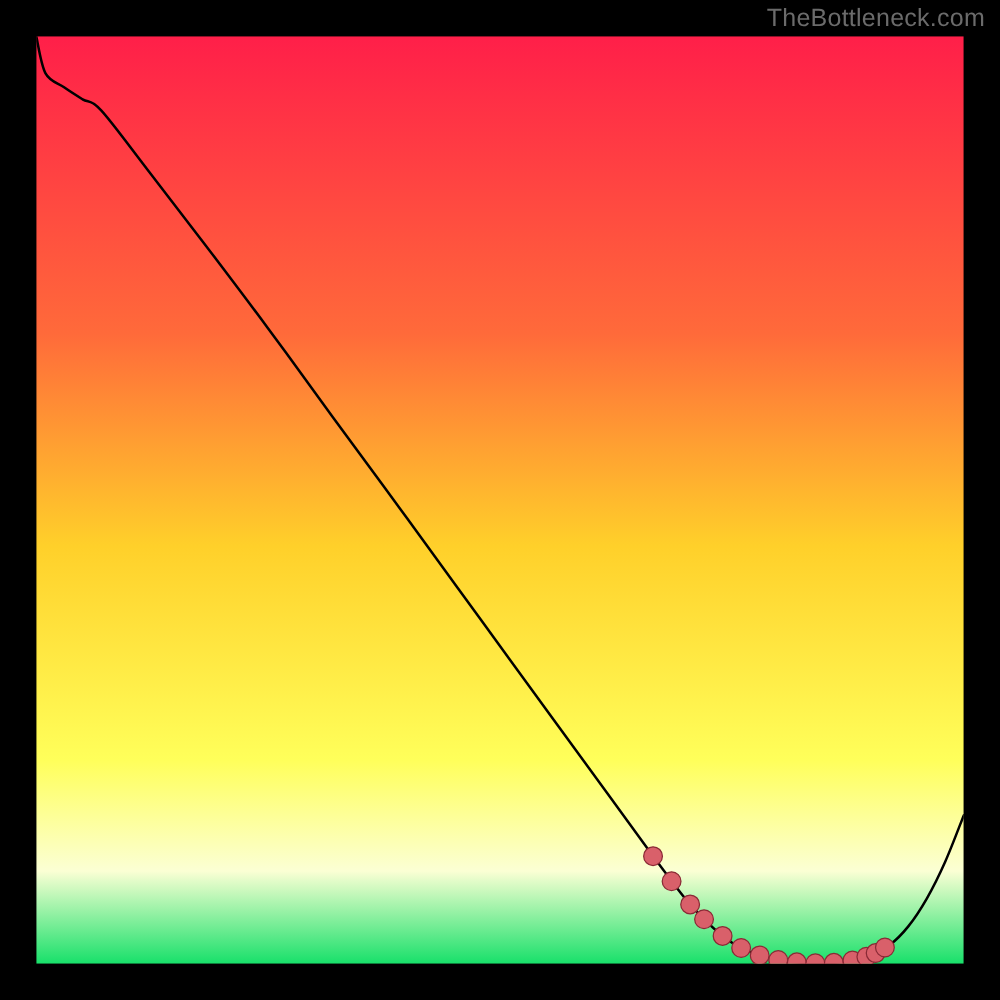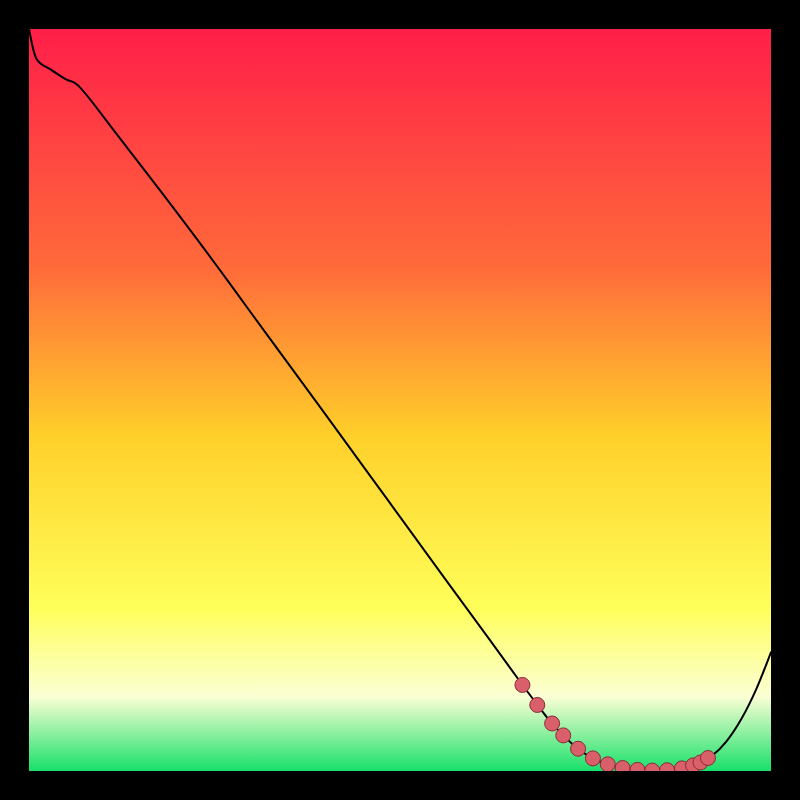--- a/index.html
+++ b/index.html
@@ -39,20 +39,21 @@
     font-weight: 400;
     letter-spacing: 0.2px;
     user-select: none;
   }
 </style>
 </head>
 <body>
 
 <div class="frame">
 
+  <div class="watermark">TheBottleneck.com</div>
 
   <div class="plot">
     <svg viewBox="0 0 742 742">
       <defs>
         <linearGradient id="bg-grad" x1="0" y1="0" x2="0" y2="1">
           <stop id="g0" offset="0%" stop-color="#ff1f49"></stop>
           <stop id="g1" offset="32%" stop-color="#ff6a3a"></stop>
           <stop id="g2" offset="55%" stop-color="#ffd02a"></stop>
           <stop id="g3" offset="78%" stop-color="#ffff5a"></stop>
           <stop id="g4" offset="90%" stop-color="#fbffd4"></stop>

